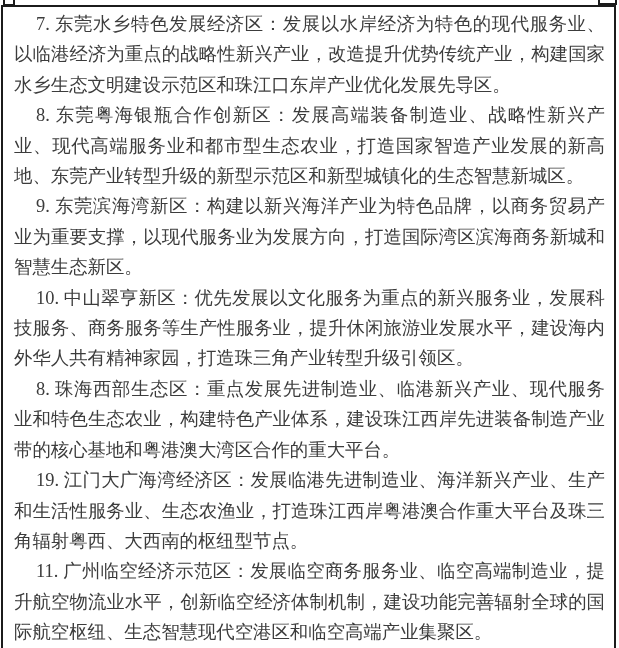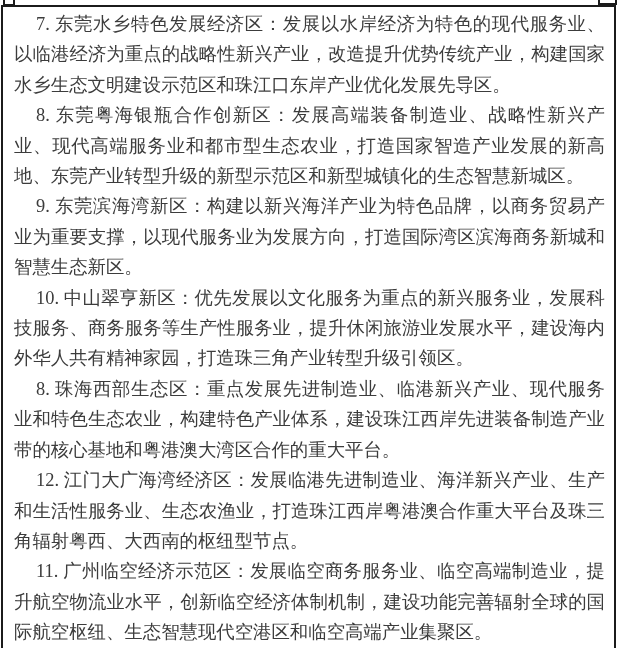--- a/index.html
+++ b/index.html
@@ -73,17 +73,17 @@
   <div class="frag frag-left"></div>
   <div class="frag frag-right"></div>
   <div class="page-border"></div>
 
   <div class="content">
     <p>7. 东莞水乡特色发展经济区：发展以水岸经济为特色的现代服务业、以临港经济为重点的战略性新兴产业，改造提升优势传统产业，构建国家水乡生态文明建设示范区和珠江口东岸产业优化发展先导区。</p>
     <p>8. 东莞粤海银瓶合作创新区：发展高端装备制造业、战略性新兴产业、现代高端服务业和都市型生态农业，打造国家智造产业发展的新高地、东莞产业转型升级的新型示范区和新型城镇化的生态智慧新城区。</p>
     <p>9. 东莞滨海湾新区：构建以新兴海洋产业为特色品牌，以商务贸易产业为重要支撑，以现代服务业为发展方向，打造国际湾区滨海商务新城和智慧生态新区。</p>
     <p>10. 中山翠亨新区：优先发展以文化服务为重点的新兴服务业，发展科技服务、商务服务等生产性服务业，提升休闲旅游业发展水平，建设海内外华人共有精神家园，打造珠三角产业转型升级引领区。</p>
     <p>8. 珠海西部生态区：重点发展先进制造业、临港新兴产业、现代服务业和特色生态农业，构建特色产业体系，建设珠江西岸先进装备制造产业带的核心基地和粤港澳大湾区合作的重大平台。</p>
-    <p>12. 江门大广海湾经济区：发展临港先进制造业、海洋新兴产业、生产和生活性服务业、生态农渔业，打造珠江西岸粤港澳合作重大平台及珠三角辐射粤西、大西南的枢纽型节点。</p>
+    <p>19. 江门大广海湾经济区：发展临港先进制造业、海洋新兴产业、生产和生活性服务业、生态农渔业，打造珠江西岸粤港澳合作重大平台及珠三角辐射粤西、大西南的枢纽型节点。</p>
     <p>11. 广州临空经济示范区：发展临空商务服务业、临空高端制造业，提升航空物流业水平，创新临空经济体制机制，建设功能完善辐射全球的国际航空枢纽、生态智慧现代空港区和临空高端产业集聚区。</p>
   </div>
 
 </div>
 
 </body></html>

